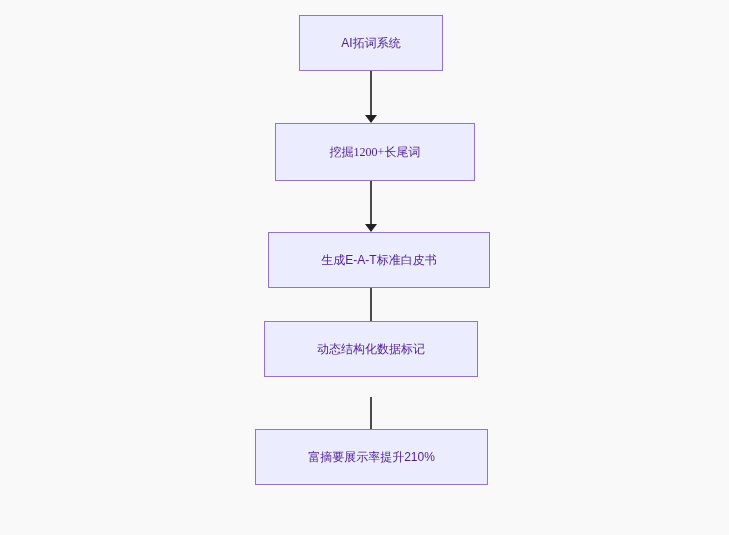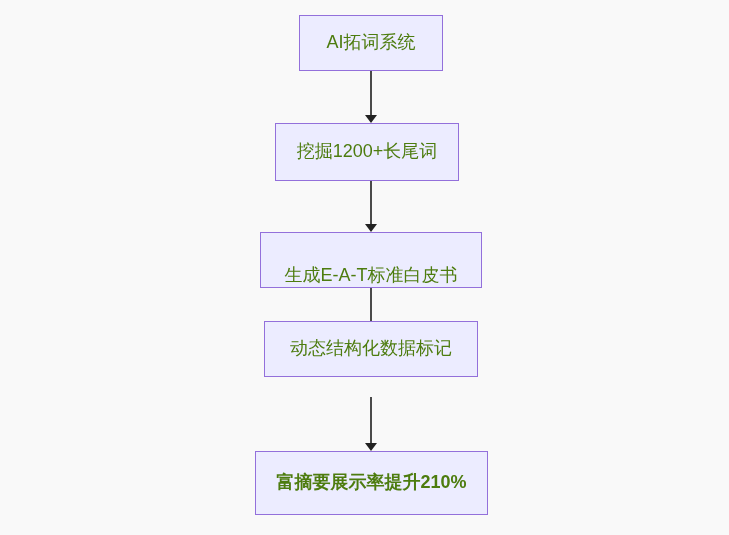--- a/index.html
+++ b/index.html
@@ -18,31 +18,31 @@
   .node {
     position: absolute;
     box-sizing: border-box;
     background: #ECECFF;
     border: 1px solid #9370DB;
     display: flex;
     align-items: center;
     justify-content: center;
   }
   .node-label {
-    color: #4d7c0f;
-    font-size: 18px;
+    color: #4c1d95;
+    font-size: 12px;
     line-height: 1.2;
     white-space: nowrap;
   }
   
   .node-1 { left: 299px; top: 15px;  width: 144px; height: 56px; }
-  .node-2 { left: 275px; top: 123px; width: 184px; height: 58px; }
-  .node-3 { left: 260px; top: 232px; width: 222px; height: 56px; align-items: flex-end; }
+  .node-2 { left: 275px; top: 123px; width: 200px; height: 58px; font-family: Liberation Serif, serif; }
+  .node-3 { left: 268px; top: 232px; width: 222px; height: 56px; }
   .node-4 { left: 264px; top: 321px; width: 214px; height: 56px; }
-  .node-5 { left: 255px; top: 451px; width: 233px; height: 64px; font-weight: bold; }
+  .node-5 { left: 255px; top: 429px; width: 233px; height: 56px; }
 
   .edge {
     position: absolute;
     left: 365px;           
     width: 12px;
   }
   .edge-1 { top: 71px;  height: 52px; }
   .edge-2 { top: 181px; height: 51px; }
   .edge-3 { top: 288px; height: 53px; }
   .edge-4 { top: 397px; height: 54px; }

